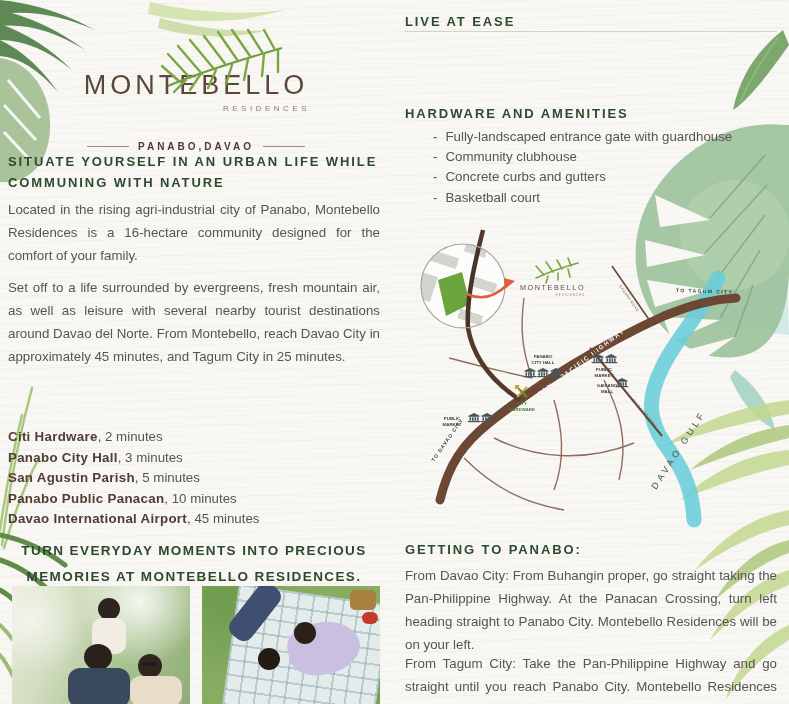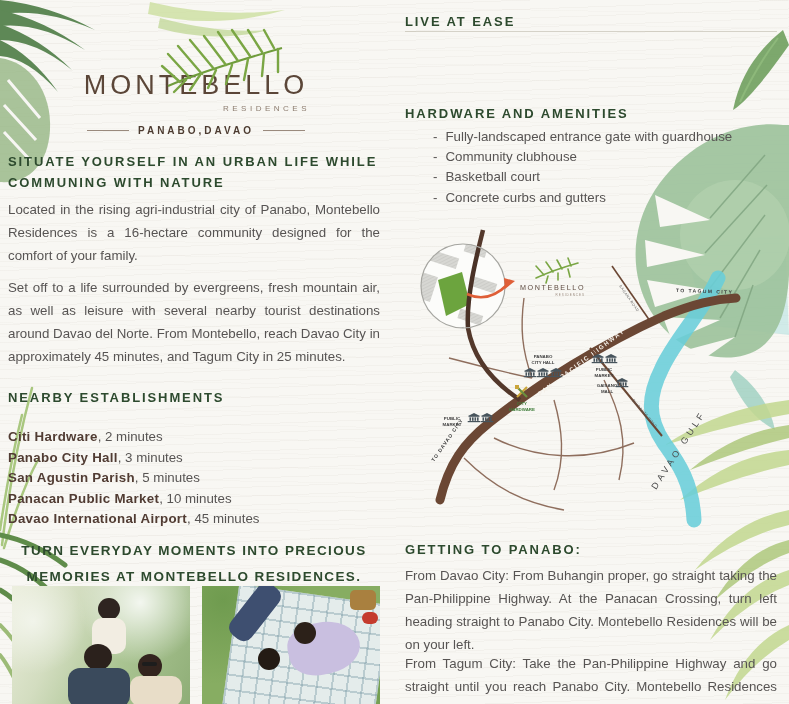--- a/index.html
+++ b/index.html
@@ -8,21 +8,21 @@
       repeating-linear-gradient(178deg, rgba(170,160,145,.07) 0 1px, transparent 1px 9px),
       repeating-linear-gradient(181deg, rgba(180,172,158,.05) 0 1px, transparent 1px 14px),
       #f8f7f3;
     font-family:"Liberation Sans",sans-serif;}
   .decor{position:absolute;z-index:0;pointer-events:none;}
   .content{position:absolute;z-index:2;}
   
   .logo-block{left:78px;top:16px;width:236px;text-align:center;}
   .brand-name{font-size:27px;letter-spacing:4px;color:#5b4638;font-weight:400;margin-top:54px;}
   .brand-sub{font-size:8px;letter-spacing:3.5px;color:#8d7d70;text-align:right;padding-right:4px;margin-top:3px;}
-  .brand-loc{display:flex;align-items:center;justify-content:center;gap:9px;margin-top:12px;}
+  .brand-loc{display:flex;align-items:center;justify-content:center;gap:9px;margin-top:28px;}
   .brand-loc .bar{width:42px;height:1px;background:#9a8a7d;}
   .brand-loc .loc-text{font-size:10px;font-weight:bold;letter-spacing:3px;color:#4c3b30;}
   .fern{position:absolute;left:82px;top:12px;}
   
   .h-green{font-size:13px;font-weight:bold;letter-spacing:1.9px;color:#2d4a2e;line-height:1.6;}
   .body-p{font-size:13.3px;color:#575453;line-height:1.74;text-align:justify;}
   .left-col{left:8px;width:372px;}
   .right-col{left:405px;width:372px;}
   .nearby-item{font-size:13.3px;line-height:1.55;color:#575453;}
   .nearby-item b{color:#513c33;letter-spacing:.3px;}
@@ -153,27 +153,26 @@
     <div class="brand-loc">
       <span class="bar"></span>
       <span class="loc-text">PANABO,DAVAO</span>
       <span class="bar"></span>
     </div>
   </div>
 
   <div class="content left-col h-green" style="top:152px">SITUATE YOURSELF IN AN URBAN LIFE WHILE COMMUNING WITH NATURE</div>
   <div class="content left-col body-p" style="top:198px">Located in the rising agri-industrial city of Panabo, Montebello Residences is a 16-hectare community designed for the comfort of your family.</div>
   <div class="content left-col body-p" style="top:276px">Set off to a life surrounded by evergreens, fresh mountain air, as well as leisure with several nearby tourist destinations around Davao del Norte. From Montebello, reach Davao City in approximately 45 minutes, and Tagum City in 25 minutes.</div>
-  <div class="content left-col h-green" style="top:388px">NEARBY ESTABLISHMENTS</div>
 
   <div class="content left-col" style="top:427px">
     <div class="nearby-item"><b>Citi Hardware</b><span>, 2 minutes</span></div>
     <div class="nearby-item"><b>Panabo City Hall</b><span>, 3 minutes</span></div>
     <div class="nearby-item"><b>San Agustin Parish</b><span>, 5 minutes</span></div>
-    <div class="nearby-item"><b>Panacan Public Market</b><span>, 10 minutes</span></div>
+    <div class="nearby-item"><b>Panabo Public Panacan</b><span>, 10 minutes</span></div>
     <div class="nearby-item"><b>Davao International Airport</b><span>, 45 minutes</span></div>
   </div>
 
   <div class="content tagline" style="left:14px;top:538px;width:360px">TURN EVERYDAY MOMENTS INTO PRECIOUS MEMORIES AT MONTEBELLO RESIDENCES.</div>
 
   <div class="photo photo-family">
     <div class="fig" style="left:86px;top:12px;width:22px;height:22px;border-radius:50%;background:#2e2420;"></div>
     <div class="fig" style="left:80px;top:32px;width:34px;height:36px;border-radius:10px;background:#f2ede2;"></div>
     <div class="fig" style="left:72px;top:58px;width:28px;height:26px;border-radius:50%;background:#2b211c;"></div>
     <div class="fig" style="left:56px;top:82px;width:62px;height:40px;border-radius:12px;background:#3a4a5c;"></div>
@@ -191,22 +190,22 @@
     <div class="fig" style="left:160px;top:26px;width:16px;height:12px;border-radius:6px;background:#c43b2e;"></div>
   </div>
 
   <div class="content right-col h-green" style="top:12px">LIVE AT EASE</div>
   <div class="rule"></div>
   <div class="content right-col h-green" style="top:104px">HARDWARE AND AMENITIES</div>
 
   <div class="content right-col" style="top:127px">
     <div class="feature-item"><span class="dash">-</span><span>Fully-landscaped entrance gate with guardhouse</span></div>
     <div class="feature-item"><span class="dash">-</span><span>Community clubhouse</span></div>
+    <div class="feature-item"><span class="dash">-</span><span>Concrete curbs and gutters</span></div>
     <div class="feature-item"><span class="dash">-</span><span>Basketball court</span></div>
-    <div class="feature-item"><span class="dash">-</span><span>Concrete curbs and gutters</span></div>
   </div>
 
   <svg class="content" style="left:404px;top:228px" width="385" height="302" viewBox="0 0 385 302">
     <defs>
       <pattern id="hatch" patternUnits="userSpaceOnUse" width="3" height="3" patternTransform="rotate(45)">
         <rect width="3" height="3" fill="#d7d7d3"></rect>
         <line x1="0" y1="0" x2="0" y2="3" stroke="#c2c2be" stroke-width="1"></line>
       </pattern>
       <clipPath id="circ">
           <circle cx="59" cy="58" r="42"></circle>

